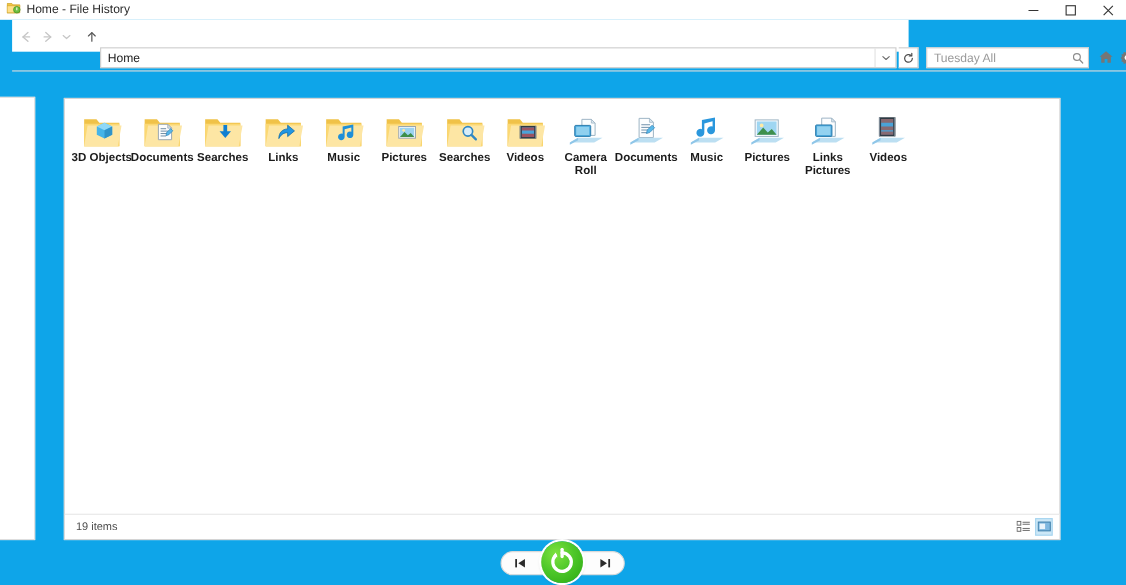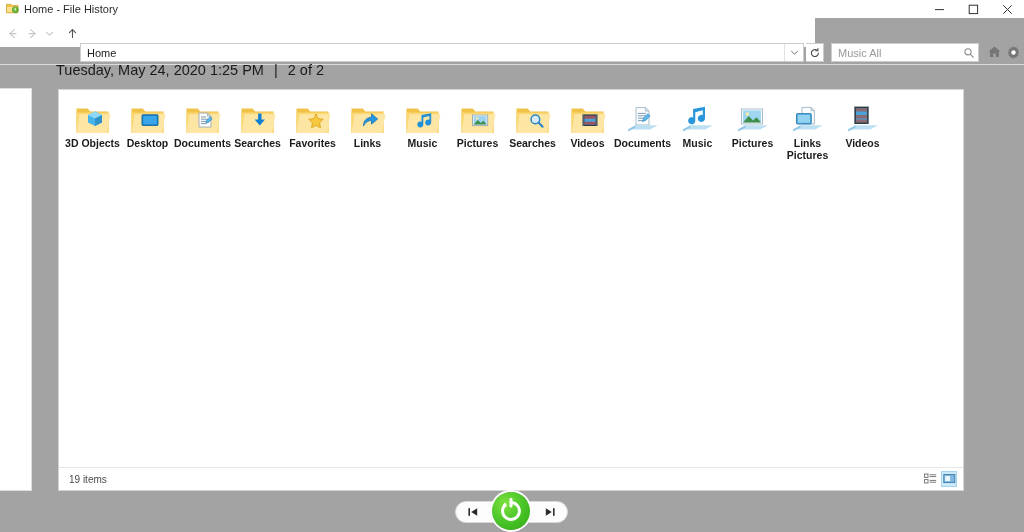--- a/index.html
+++ b/index.html
@@ -1,32 +1,32 @@
 <!DOCTYPE html>
 <html><head>
 <meta charset="utf-8">
 <style>
   html,body{margin:0;padding:0;}
   body{
     width:1024px;height:532px;overflow:hidden;background:#ffffff;
     font-family:"Liberation Sans",sans-serif;color:#1a1a1a;
     -webkit-font-smoothing:antialiased;
   }
-  .app{position:relative;width:1024px;height:532px;background:#a3a3a3;}
+  .app{position:relative;width:1024px;height:532px;background:#0ea5e9;}
 
   
   .titlebar{position:absolute;left:0;top:0;width:1024px;height:18px;background:#ffffff;}
   .title-left{position:absolute;left:6px;top:1px;display:flex;align-items:center;gap:5px;height:16px;}
   .title-text{font-size:11px;color:#2b2b2b;line-height:16px;white-space:nowrap;}
   .win-buttons{position:absolute;right:0;top:0;display:flex;height:18px;}
   .win-btn{width:34px;height:18px;display:flex;align-items:center;justify-content:center;}
   .win-btn svg{display:block;}
 
   
-  .toolbar{position:absolute;left:0;top:18px;width:815px;height:29px;background:#ffffff;}
+  .toolbar{position:absolute;left:11px;top:18px;width:815px;height:29px;background:#ffffff;}
   .navbtn{position:absolute;top:4px;width:20px;height:22px;display:flex;align-items:center;justify-content:center;}
   .nav-back{left:2px;}.nav-fwd{left:22px;}.nav-recent{left:42px;width:14px;}.nav-up{left:62px;}
   .addr{position:absolute;left:80px;top:25px;width:724px;height:19px;border:1px solid #cccccc;background:#ffffff;box-sizing:border-box;display:flex;align-items:center;}
   .addr-text{font-size:11px;color:#222;padding-left:6px;flex:1;white-space:nowrap;overflow:hidden;}
   .addr-drop{width:18px;height:17px;display:flex;align-items:center;justify-content:center;border-left:1px solid #e2e2e2;}
   .refresh{position:absolute;left:806px;top:25px;width:18px;height:19px;border:1px solid #cccccc;border-left:none;box-sizing:border-box;background:#fff;display:flex;align-items:center;justify-content:center;}
   .searchbox{position:absolute;left:831px;top:25px;width:148px;height:19px;border:1px solid #cccccc;background:#ffffff;box-sizing:border-box;display:flex;align-items:center;}
   .search-ph{flex:1;font-size:11px;color:#9a9a9a;padding-left:6px;white-space:nowrap;}
   .search-ico{width:18px;display:flex;align-items:center;justify-content:center;}
   .tb-icon{position:absolute;top:24px;width:20px;height:20px;display:flex;align-items:center;justify-content:center;}
@@ -135,21 +135,21 @@
       </span>
     </div>
     <div class="refresh">
       <svg width="12" height="12" viewBox="0 0 12 12">
         <path d="M9.4 6a3.5 3.5 0 1 1-1.1-2.5" fill="none" stroke="#4d4d4d" stroke-width="1.1" stroke-linecap="round"></path>
         <path d="M8.9 1.5v2.3H6.6" fill="none" stroke="#4d4d4d" stroke-width="1.1" stroke-linecap="round" stroke-linejoin="round"></path>
       </svg>
     </div>
 
     <div class="searchbox">
-      <span class="search-ph">Music All</span>
+      <span class="search-ph">Tuesday All</span>
       <span class="search-ico">
         <svg width="12" height="12" viewBox="0 0 12 12">
             <circle cx="5" cy="4.8" r="3.1" fill="none" stroke="#8d8d8d" stroke-width="1.1"></circle>
             <path d="M7.3 7.1l3 3.2" stroke="#8d8d8d" stroke-width="1.1" stroke-linecap="round"></path>
           </svg>
       </span>
     </div>
 
     <div class="tb-icon tb-home">
       <svg width="15" height="14" viewBox="0 0 15 14">
@@ -158,54 +158,37 @@
     </div>
     <div class="tb-icon tb-gear">
       <svg width="15" height="15" viewBox="0 0 15 15">
         <path d="M7.5 0.9l1.1 1.5 1.8-0.5 0.4 1.8 1.8 0.5-0.6 1.8 1.3 1.3-1.3 1.3 0.6 1.8-1.8 0.5-0.4 1.8-1.8-0.5L7.5 14.1 6.4 12.6l-1.8 0.5-0.4-1.8-1.8-0.5 0.6-1.8L1.7 7.7 3 6.4 2.4 4.6l1.8-0.5 0.4-1.8 1.8 0.5z" fill="#767676"></path>
         <circle cx="7.5" cy="7.5" r="2.2" fill="#ffffff"></circle>
       </svg>
     </div>
     <div class="toolbar-sep"></div>
   </div>
 
-  <div class="header-line">
-    <span class="header-date">Tuesday, May 24, 2020 1:25 PM</span>
-    <span class="header-sep">|</span>
-    <span class="header-count">2 of 2</span>
-  </div>
 
   <div class="ghost-pane"></div>
 
   <div class="panel">
     <div class="items" id="item-grid">
         <div class="item">
           <div class="ico">
             <svg width="36" height="32" viewBox="0 0 36 32">
               <path d="M1.5 4.5h11.2l2.6 3h18.2v21.5H1.5z" fill="#f0c248"></path>
               <path d="M1.5 8.6h32v20.4H1.5z" fill="#fbd873"></path>
               <path d="M4.6 10.2h30.9l-3.4 18.8H1.5z" fill="#fde6a4"></path>
               <path d="M13 11l7-3.4 7 3.4v7.6l-7 3.4-7-3.4z" fill="#45b4e8"></path>
               <path d="M13 11l7 3.4 7-3.4-7-3.4z" fill="#8fd8f7"></path>
               <path d="M20 14.4v7.6l7-3.4V11z" fill="#2f93c9"></path>
             </svg>
           </div>
           <div class="lbl">3D Objects</div>
-        </div>
-        <div class="item">
-          <div class="ico">
-            <svg width="36" height="32" viewBox="0 0 36 32">
-              <path d="M1.5 4.5h11.2l2.6 3h18.2v21.5H1.5z" fill="#f0c248"></path>
-              <path d="M1.5 8.6h32v20.4H1.5z" fill="#fbd873"></path>
-              <path d="M4.6 10.2h30.9l-3.4 18.8H1.5z" fill="#fde6a4"></path>
-              <rect x="12" y="10.8" width="16" height="10.6" rx="0.7" fill="#1c8ad6" stroke="#0f5f97" stroke-width="0.9"></rect>
-              <rect x="13.3" y="12" width="13.4" height="8.2" fill="#3aa5e8"></rect>
-            </svg>
-          </div>
-          <div class="lbl">Desktop</div>
         </div>
         <div class="item">
           <div class="ico">
             <svg width="36" height="32" viewBox="0 0 36 32">
               <path d="M1.5 4.5h11.2l2.6 3h18.2v21.5H1.5z" fill="#f0c248"></path>
               <path d="M1.5 8.6h32v20.4H1.5z" fill="#fbd873"></path>
               <path d="M4.6 10.2h30.9l-3.4 18.8H1.5z" fill="#fde6a4"></path>
               <path d="M14 9h8.5l3.5 3.5V23H14z" fill="#fdfdfd" stroke="#9aa7b2" stroke-width="0.9"></path>
               <path d="M22.5 9v3.5H26z" fill="#d8e2ea" stroke="#9aa7b2" stroke-width="0.7"></path>
               <path d="M16 13h5M16 15.2h7M16 17.4h7M16 19.6h5" stroke="#6f8ea6" stroke-width="0.9"></path>
@@ -225,31 +208,20 @@
             </svg>
           </div>
           <div class="lbl">Searches</div>
         </div>
         <div class="item">
           <div class="ico">
             <svg width="36" height="32" viewBox="0 0 36 32">
               <path d="M1.5 4.5h11.2l2.6 3h18.2v21.5H1.5z" fill="#f0c248"></path>
               <path d="M1.5 8.6h32v20.4H1.5z" fill="#fbd873"></path>
               <path d="M4.6 10.2h30.9l-3.4 18.8H1.5z" fill="#fde6a4"></path>
-              <path d="M21 10l2.2 4.6 5 0.7-3.6 3.5 0.9 5-4.5-2.4-4.5 2.4 0.9-5-3.6-3.5 5-0.7z" fill="#f7c93f" stroke="#d79f18" stroke-width="0.8" stroke-linejoin="round"></path>
-            </svg>
-          </div>
-          <div class="lbl">Favorites</div>
-        </div>
-        <div class="item">
-          <div class="ico">
-            <svg width="36" height="32" viewBox="0 0 36 32">
-              <path d="M1.5 4.5h11.2l2.6 3h18.2v21.5H1.5z" fill="#f0c248"></path>
-              <path d="M1.5 8.6h32v20.4H1.5z" fill="#fbd873"></path>
-              <path d="M4.6 10.2h30.9l-3.4 18.8H1.5z" fill="#fde6a4"></path>
               <path d="M13.5 22c0-5.5 3.2-8.6 8-8.8V9.8l6.2 5.2-6.2 5.2v-3.6c-3.4 0-6.1 1.6-8 5.4z" fill="#2196e3" stroke="#0e6aa8" stroke-width="0.7" stroke-linejoin="round"></path>
             </svg>
           </div>
           <div class="lbl">Links</div>
         </div>
         <div class="item">
           <div class="ico">
             <svg width="36" height="32" viewBox="0 0 36 32">
               <path d="M1.5 4.5h11.2l2.6 3h18.2v21.5H1.5z" fill="#f0c248"></path>
               <path d="M1.5 8.6h32v20.4H1.5z" fill="#fbd873"></path>
@@ -291,20 +263,33 @@
               <path d="M1.5 4.5h11.2l2.6 3h18.2v21.5H1.5z" fill="#f0c248"></path>
               <path d="M1.5 8.6h32v20.4H1.5z" fill="#fbd873"></path>
               <path d="M4.6 10.2h30.9l-3.4 18.8H1.5z" fill="#fde6a4"></path>
               <rect x="12.5" y="10.4" width="15" height="11.6" fill="#2e3a44"></rect>
               <rect x="14.4" y="11.8" width="11.2" height="8.8" fill="#4aa3d8"></rect>
               <path d="M14.4 11.8h11.2v2.9H14.4zM14.4 17.7h11.2v2.9H14.4z" fill="#b83a3a" opacity="0.75"></path>
               <path d="M13 10.4v11.6M27 10.4v11.6" stroke="#8b98a3" stroke-width="0.8"></path>
             </svg>
           </div>
           <div class="lbl">Videos</div>
+        </div>
+        <div class="item">
+          <div class="ico">
+            <svg width="36" height="32" viewBox="0 0 36 32">
+              <path d="M14 4.5h8.6l3.4 3.4v11.2H14z" fill="#fbfdfe" stroke="#9db4c4" stroke-width="0.9"></path>
+              <path d="M22.6 4.5v3.4H26z" fill="#dbe7ef" stroke="#9db4c4" stroke-width="0.7"></path>
+              <rect x="7.5" y="10" width="14.5" height="10" rx="0.8" fill="#49a9de" stroke="#2b7aab" stroke-width="0.9"></rect>
+              <rect x="8.8" y="11.2" width="11.9" height="7.6" fill="#8fd0ef"></rect>
+              <path d="M3 25.5l7.5-4.2h22.2l-7.5 4.2z" fill="#bcdff2"></path>
+              <path d="M3 25.5l7.5-4.2v2.1L3 27.6z" fill="#8fc6e8"></path>
+            </svg>
+          </div>
+          <div class="lbl">Camera Roll</div>
         </div>
         <div class="item">
           <div class="ico">
             <svg width="36" height="32" viewBox="0 0 36 32">
               <path d="M11 3.6h9.4l3.6 3.6V21H11z" fill="#fcfdfe" stroke="#9db4c4" stroke-width="0.9"></path>
               <path d="M20.4 3.6v3.6H24z" fill="#dbe7ef" stroke="#9db4c4" stroke-width="0.7"></path>
               <path d="M13 9.4h8M13 11.8h9M13 14.2h9M13 16.6h6" stroke="#6f91ab" stroke-width="0.9"></path>
               <path d="M18.4 14.2l4.4-4.4 2.3 2.3-4.4 4.4-3.1 0.9z" fill="#5bb9e9" stroke="#2f80b5" stroke-width="0.6"></path>
               <path d="M3 25.5l7.5-4.2h22.2l-7.5 4.2z" fill="#bcdff2"></path>
               <path d="M3 25.5l7.5-4.2v2.1L3 27.6z" fill="#8fc6e8"></path>

